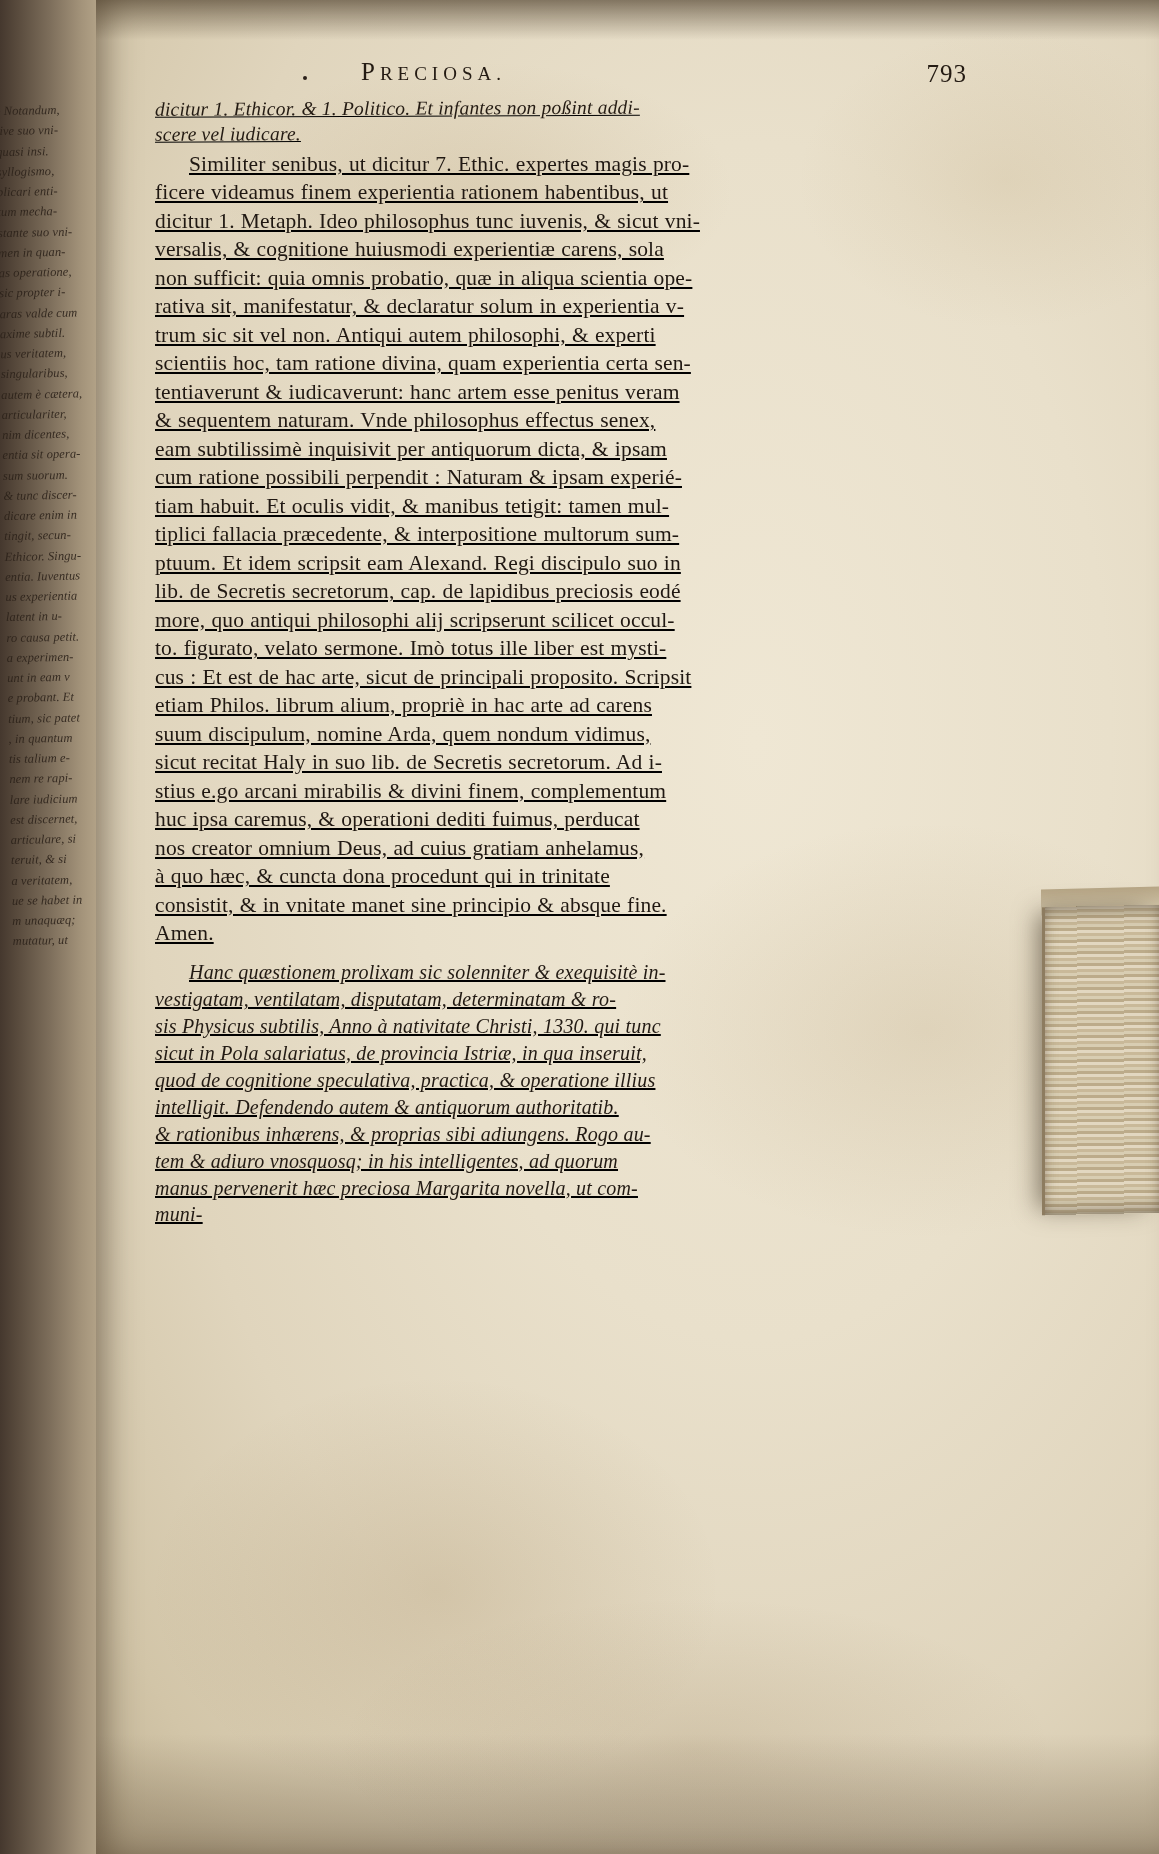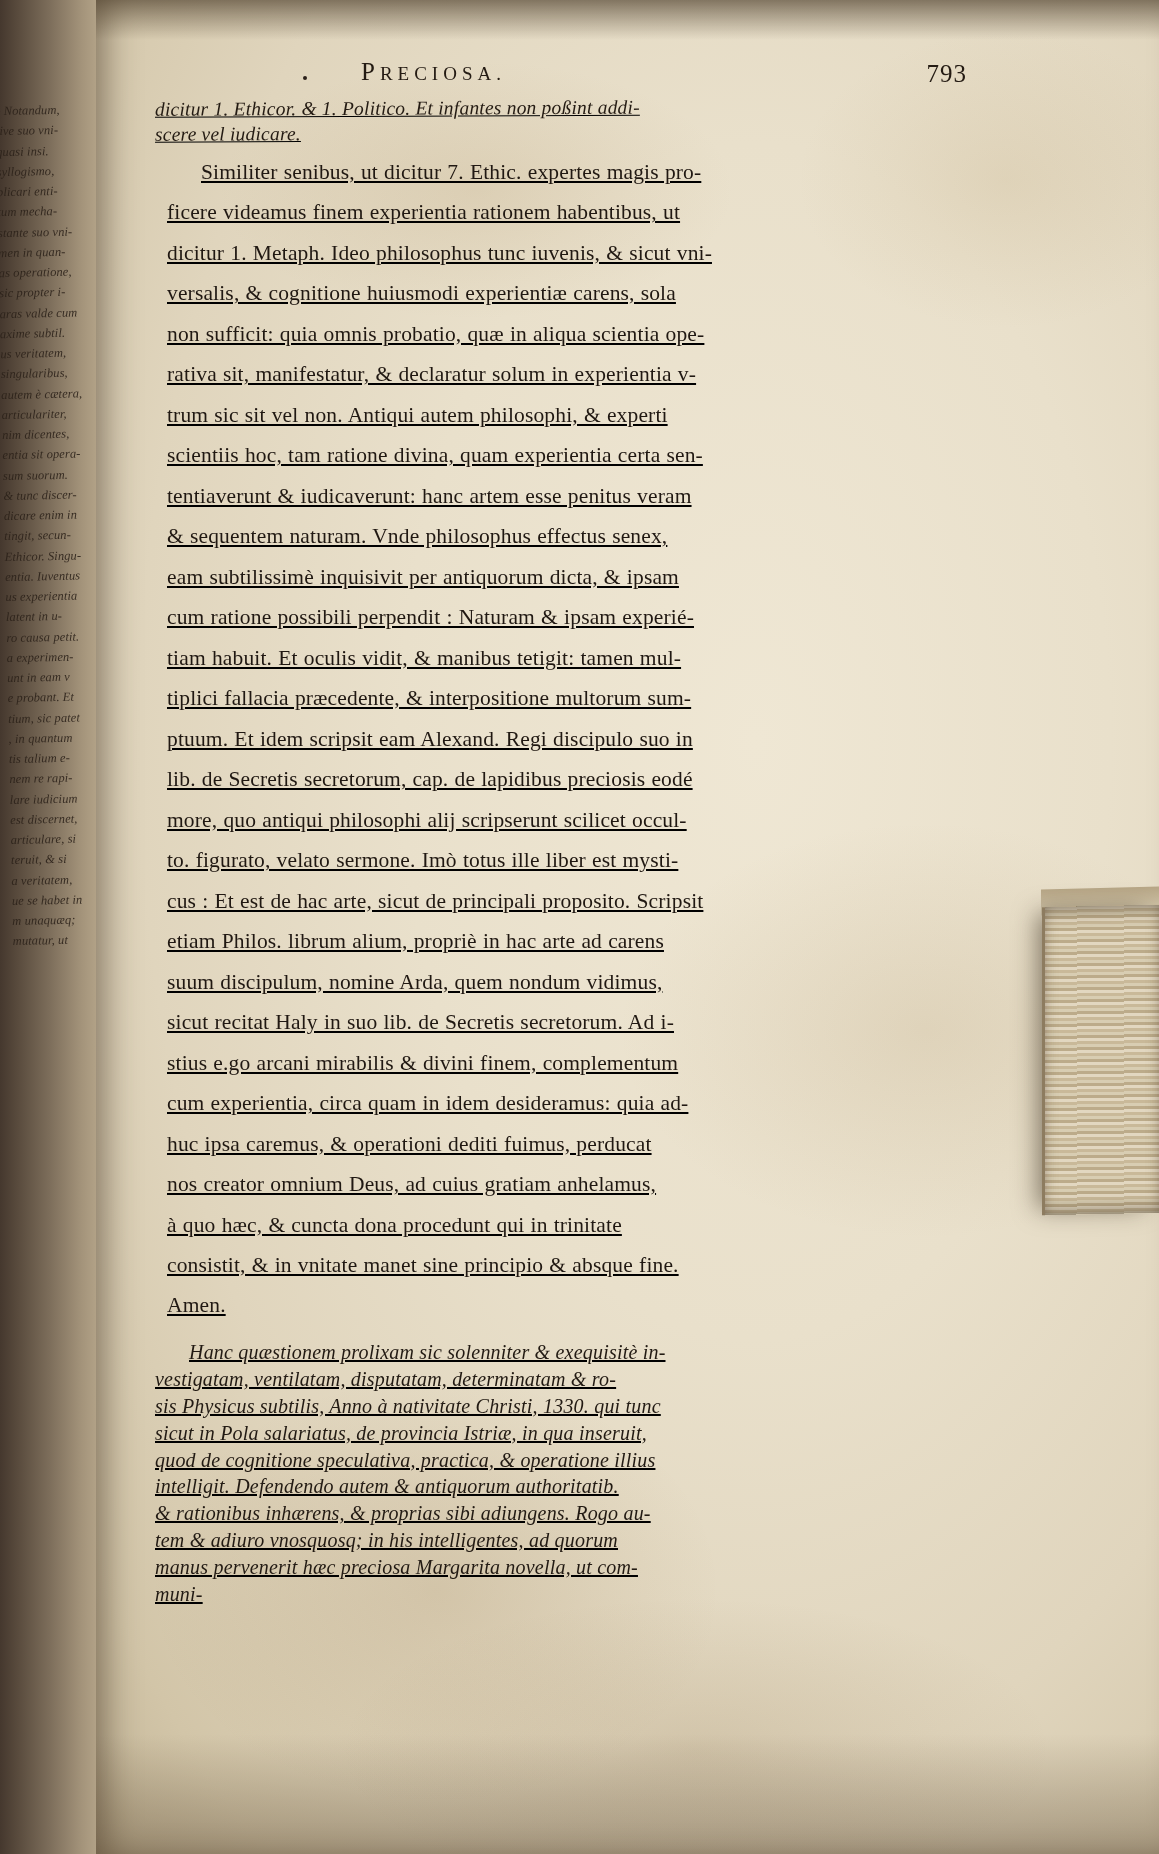--- a/index.html
+++ b/index.html
@@ -168,25 +168,25 @@
 
   .roman {
     font-size: 21.5px;
     line-height: 1.325;
     color: #201812;
     text-align: justify;
     text-align-last: left;
     letter-spacing: 0.15px;
     word-spacing: 0.6px;
   }
-  .roman p { margin: 12px; }
+  .roman p { margin: 0; }
   .roman .indent { text-indent: 34px; }
 
   .colophon {
-    margin-top: 19px;
+    margin-top: 12px;
     font-style: italic;
     font-size: 20px;
     line-height: 1.345;
     color: #221a13;
     text-align: justify;
     text-align-last: left;
     letter-spacing: 0.2px;
   }
   .colophon p { margin: 0; text-indent: 34px; }
   .colophon .last { text-align: center; text-indent: 0; }
@@ -290,21 +290,20 @@
       <p>tiplici fallacia præcedente, &amp; interpositione multorum sum-</p>
       <p>ptuum. Et idem scripsit eam Alexand. Regi discipulo suo in</p>
       <p>lib. de Secretis secretorum, cap. de lapidibus preciosis eodé</p>
       <p>more, quo antiqui philosophi alij scripserunt scilicet occul-</p>
       <p>to. figurato, velato sermone. Imò totus ille liber est mysti-</p>
       <p>cus :  Et est de hac arte, sicut de principali proposito. Scripsit</p>
       <p>etiam Philos. librum alium, propriè in hac arte ad carens</p>
       <p>suum discipulum, nomine Arda, quem nondum vidimus,</p>
       <p>sicut recitat Haly in suo lib. de Secretis secretorum.  Ad i-</p>
       <p>stius e.go arcani mirabilis &amp; divini finem, complementum</p>
-      <p>cum experientia, circa quam in idem desideramus: quia ad-</p>
       <p>huc ipsa caremus, &amp; operationi dediti fuimus, perducat</p>
       <p>nos creator omnium Deus, ad cuius gratiam anhelamus,</p>
       <p>à quo hæc, &amp; cuncta dona procedunt qui in trinitate</p>
       <p>consistit, &amp; in vnitate manet sine principio &amp; absque fine.</p>
       <p>Amen.</p>
     </div>
 
     <div class="colophon">
       <p>Hanc quæstionem prolixam sic solenniter &amp; exequisitè in-</p>
       <p style="text-indent:0">vestigatam, ventilatam, disputatam, determinatam &amp; ro-</p>

